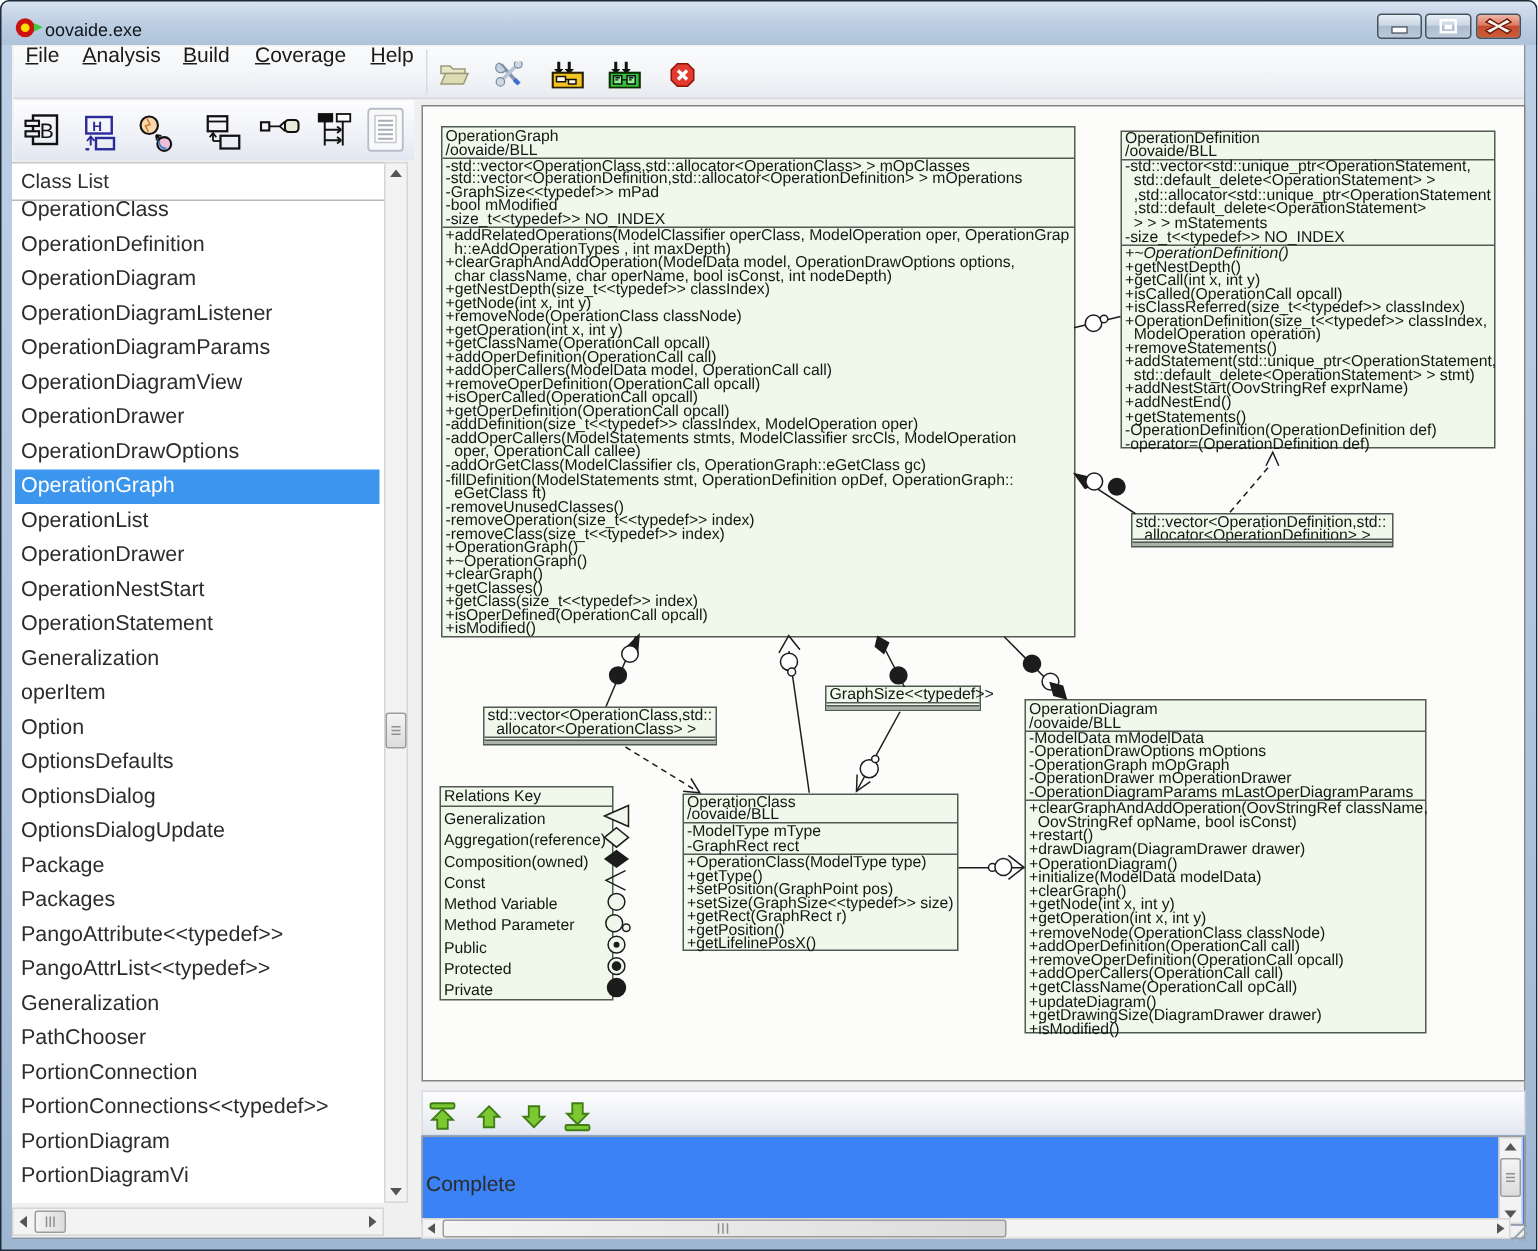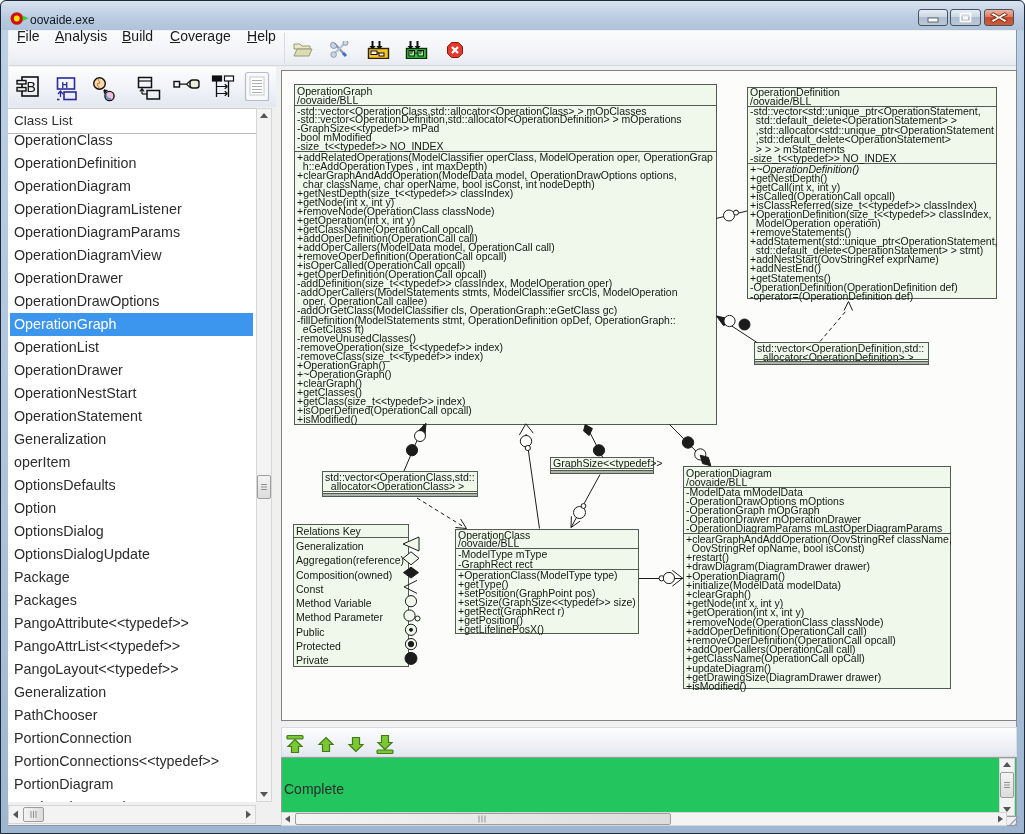--- a/index.html
+++ b/index.html
@@ -44,21 +44,21 @@
 
 #diag { position:absolute; left:281px; top:70px; width:736px; height:651px;
   background:#fcfdfb; border:1px solid #828282; overflow:hidden; }
 .ubox { position:absolute; background:#f0f7eb; border:1.6px solid #515b51; color:#101a10; }
 .ubox pre { font-family:"Liberation Sans",sans-serif; padding-left:2px; white-space:pre; }
 .sep { border-top:1.5px solid #515b51; }
 
 #btoolbar { position:absolute; left:281px; top:727px; width:736px; height:30px;
   background:linear-gradient(180deg,#fdfdfe 0%,#f0f2f7 55%,#e2e7f0 100%); border:1px solid #d8dbe2; }
 #complete { position:absolute; left:281px; top:757px; width:736px; height:60px;
-  background:#22c55e; border:1px solid #9b9b9b; }
+  background:#3b82f6; border:1px solid #9b9b9b; }
 #complete span { position:absolute; left:2px; top:23px; font-size:14px; color:#2c2c2c; }
 </style></head>
 <body>
 <div id="glass"></div>
 <div id="titlebar"></div>
 <div id="frame"></div>
 <div class="abs" style="left:275px;top:66px;width:1px;height:760px;background:#a2a8b0"></div>
 <div id="client"></div>
 
 <svg class="abs" style="left:10px;top:11.5px" width="19" height="13" viewBox="0 0 19 13">
@@ -205,29 +205,28 @@
     <div class="it">OperationDiagramView</div>
     <div class="it">OperationDrawer</div>
     <div class="it">OperationDrawOptions</div>
     <div class="it sel">OperationGraph</div>
     <div class="it">OperationList</div>
     <div class="it">OperationDrawer</div>
     <div class="it">OperationNestStart</div>
     <div class="it">OperationStatement</div>
     <div class="it">Generalization</div>
     <div class="it">operItem</div>
+    <div class="it">Option</div>
     <div class="it">OptionsDefaults</div>
-    <div class="it">Option</div>
     <div class="it">OptionsDialog</div>
     <div class="it">OptionsDialogUpdate</div>
     <div class="it">Package</div>
     <div class="it">Packages</div>
     <div class="it">PangoAttribute&lt;&lt;typedef&gt;&gt;</div>
     <div class="it">PangoAttrList&lt;&lt;typedef&gt;&gt;</div>
-    <div class="it">PangoLayout&lt;&lt;typedef&gt;&gt;</div>
     <div class="it">Generalization</div>
     <div class="it">PathChooser</div>
     <div class="it">PortionConnection</div>
     <div class="it">PortionConnections&lt;&lt;typedef&gt;&gt;</div>
     <div class="it">PortionDiagram</div>
     <div class="it">PortionDiagramVi</div>
   </div>
     </div>
 </div>
 

